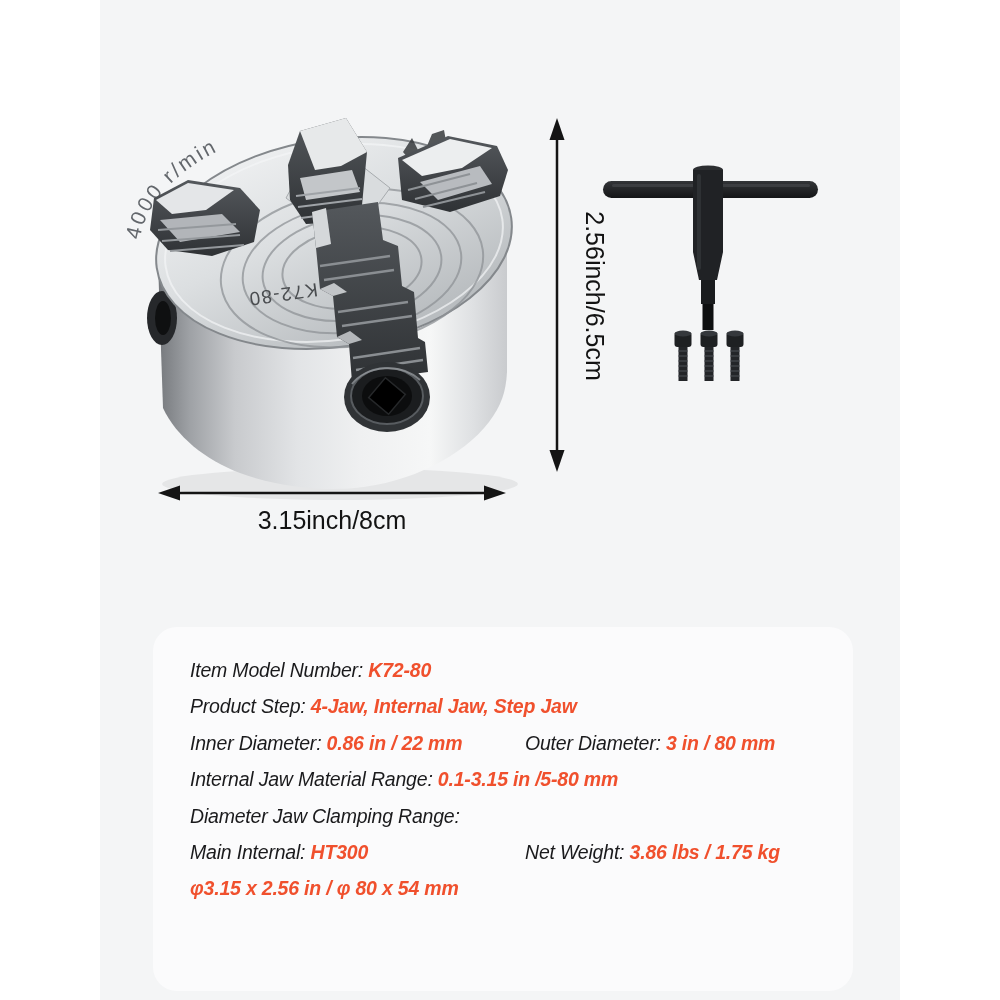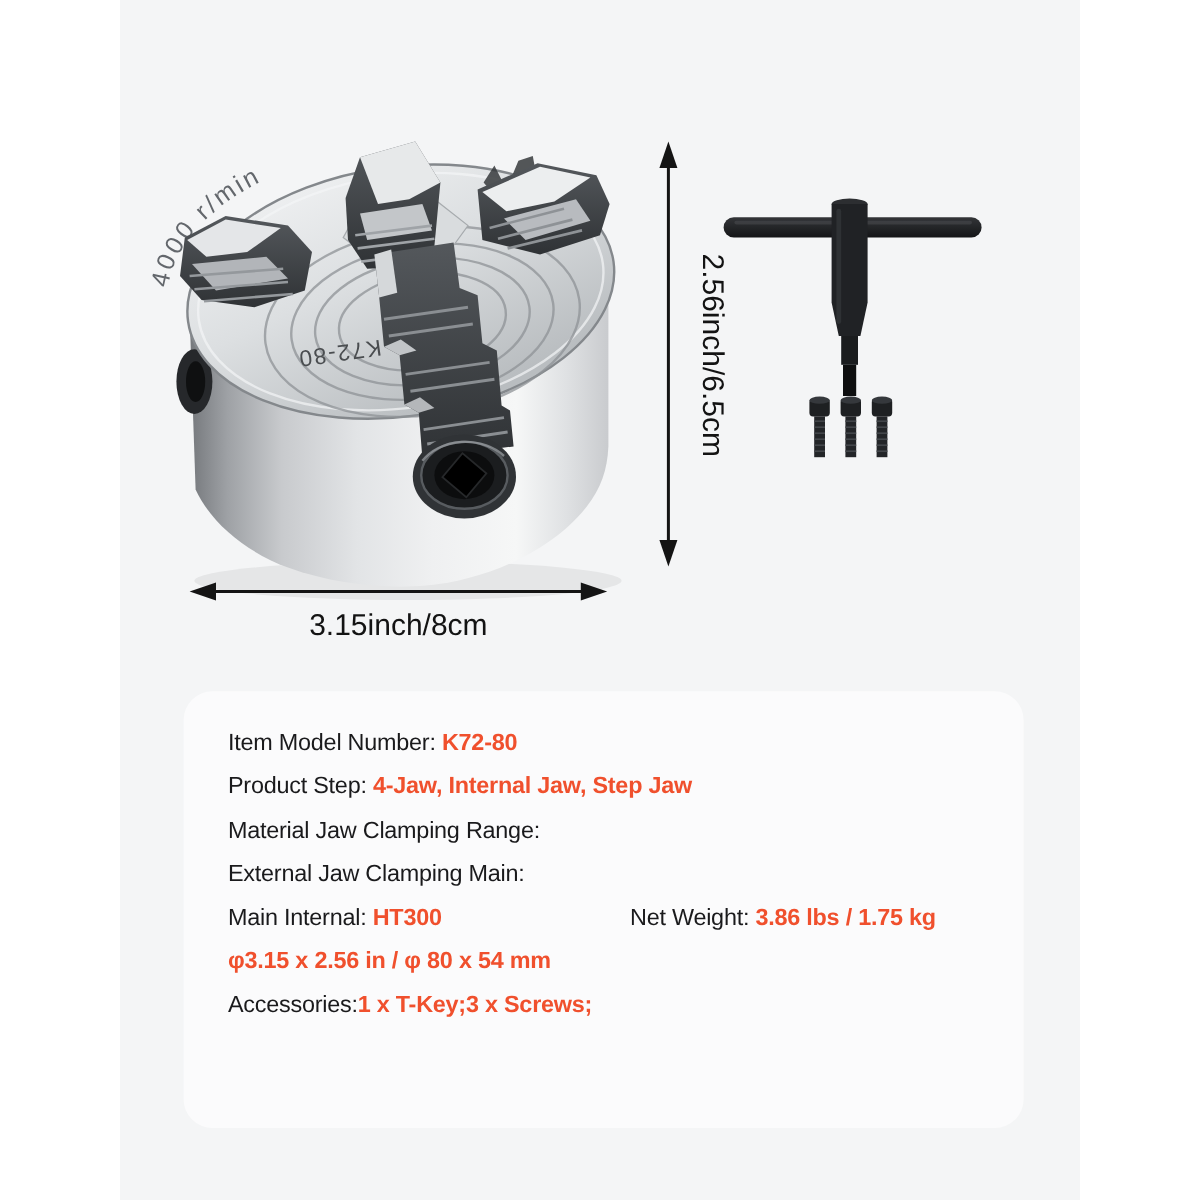--- a/index.html
+++ b/index.html
@@ -9,23 +9,23 @@
     font-family:"Liberation Sans", sans-serif;
   }
   .stage{
     position:absolute;left:100px;top:0;width:800px;height:1000px;
     background:#F4F5F6;
   }
   .scene{
     position:absolute;left:0;top:0;width:1000px;height:560px;
   }
   .panel{
-    position:absolute;left:153px;top:576px;width:700px;height:364px;
+    position:absolute;left:153px;top:627px;width:700px;height:364px;
     background:#FBFBFC;border-radius:24px;
-    box-sizing:border-box;padding:25px 30px 0 37px;
+    box-sizing:border-box;padding:25px 30px 0 37px;font-style:italic;
   }
   .spec-row{
     display:flex;align-items:baseline;
     height:36.4px;line-height:36.4px;
     font-size:19.5px;letter-spacing:-0.2px;white-space:pre;
   }
   .pair1{display:inline-block;width:335px;}
   .lbl{color:#1A1A1C;}
   .val{color:#F0502D;font-weight:700;}
   svg text{font-family:"Liberation Sans", sans-serif;}
@@ -216,28 +216,29 @@
 </svg>
 
 <div class="panel">
   <div class="spec-row">
     <span class="lbl">Item Model Number: </span><span class="val">K72-80</span>
   </div>
   <div class="spec-row">
     <span class="lbl">Product Step: </span><span class="val">4-Jaw, Internal Jaw, Step Jaw</span>
   </div>
   <div class="spec-row">
-    <span class="lbl">Material Jaw Clamping Range: </span>
-  </div>
-  <div class="spec-row">
-    <span class="lbl">External Jaw Clamping Main: </span>
+    <span class="pair1"><span class="lbl">Inner Diameter: </span><span class="val">0.86 in / 22 mm</span></span>
+    <span><span class="lbl">Outer Diameter: </span><span class="val">3 in / 80 mm</span></span>
+  </div>
+  <div class="spec-row">
+    <span class="lbl">Internal Jaw Material Range: </span><span class="val">0.1-3.15 in /5-80 mm</span>
+  </div>
+  <div class="spec-row">
+    <span class="lbl">Diameter Jaw Clamping Range: </span>
   </div>
   <div class="spec-row">
     <span class="pair1"><span class="lbl">Main Internal: </span><span class="val">HT300</span></span>
     <span><span class="lbl">Net Weight: </span><span class="val">3.86 lbs / 1.75 kg</span></span>
   </div>
   <div class="spec-row">
     <span class="val">φ3.15 x 2.56 in / φ 80 x 54 mm</span>
   </div>
-  <div class="spec-row">
-    <span class="lbl">Accessories:</span><span class="val">1 x T-Key;3 x Screws;</span>
-  </div>
 </div>
 
 </body></html>

